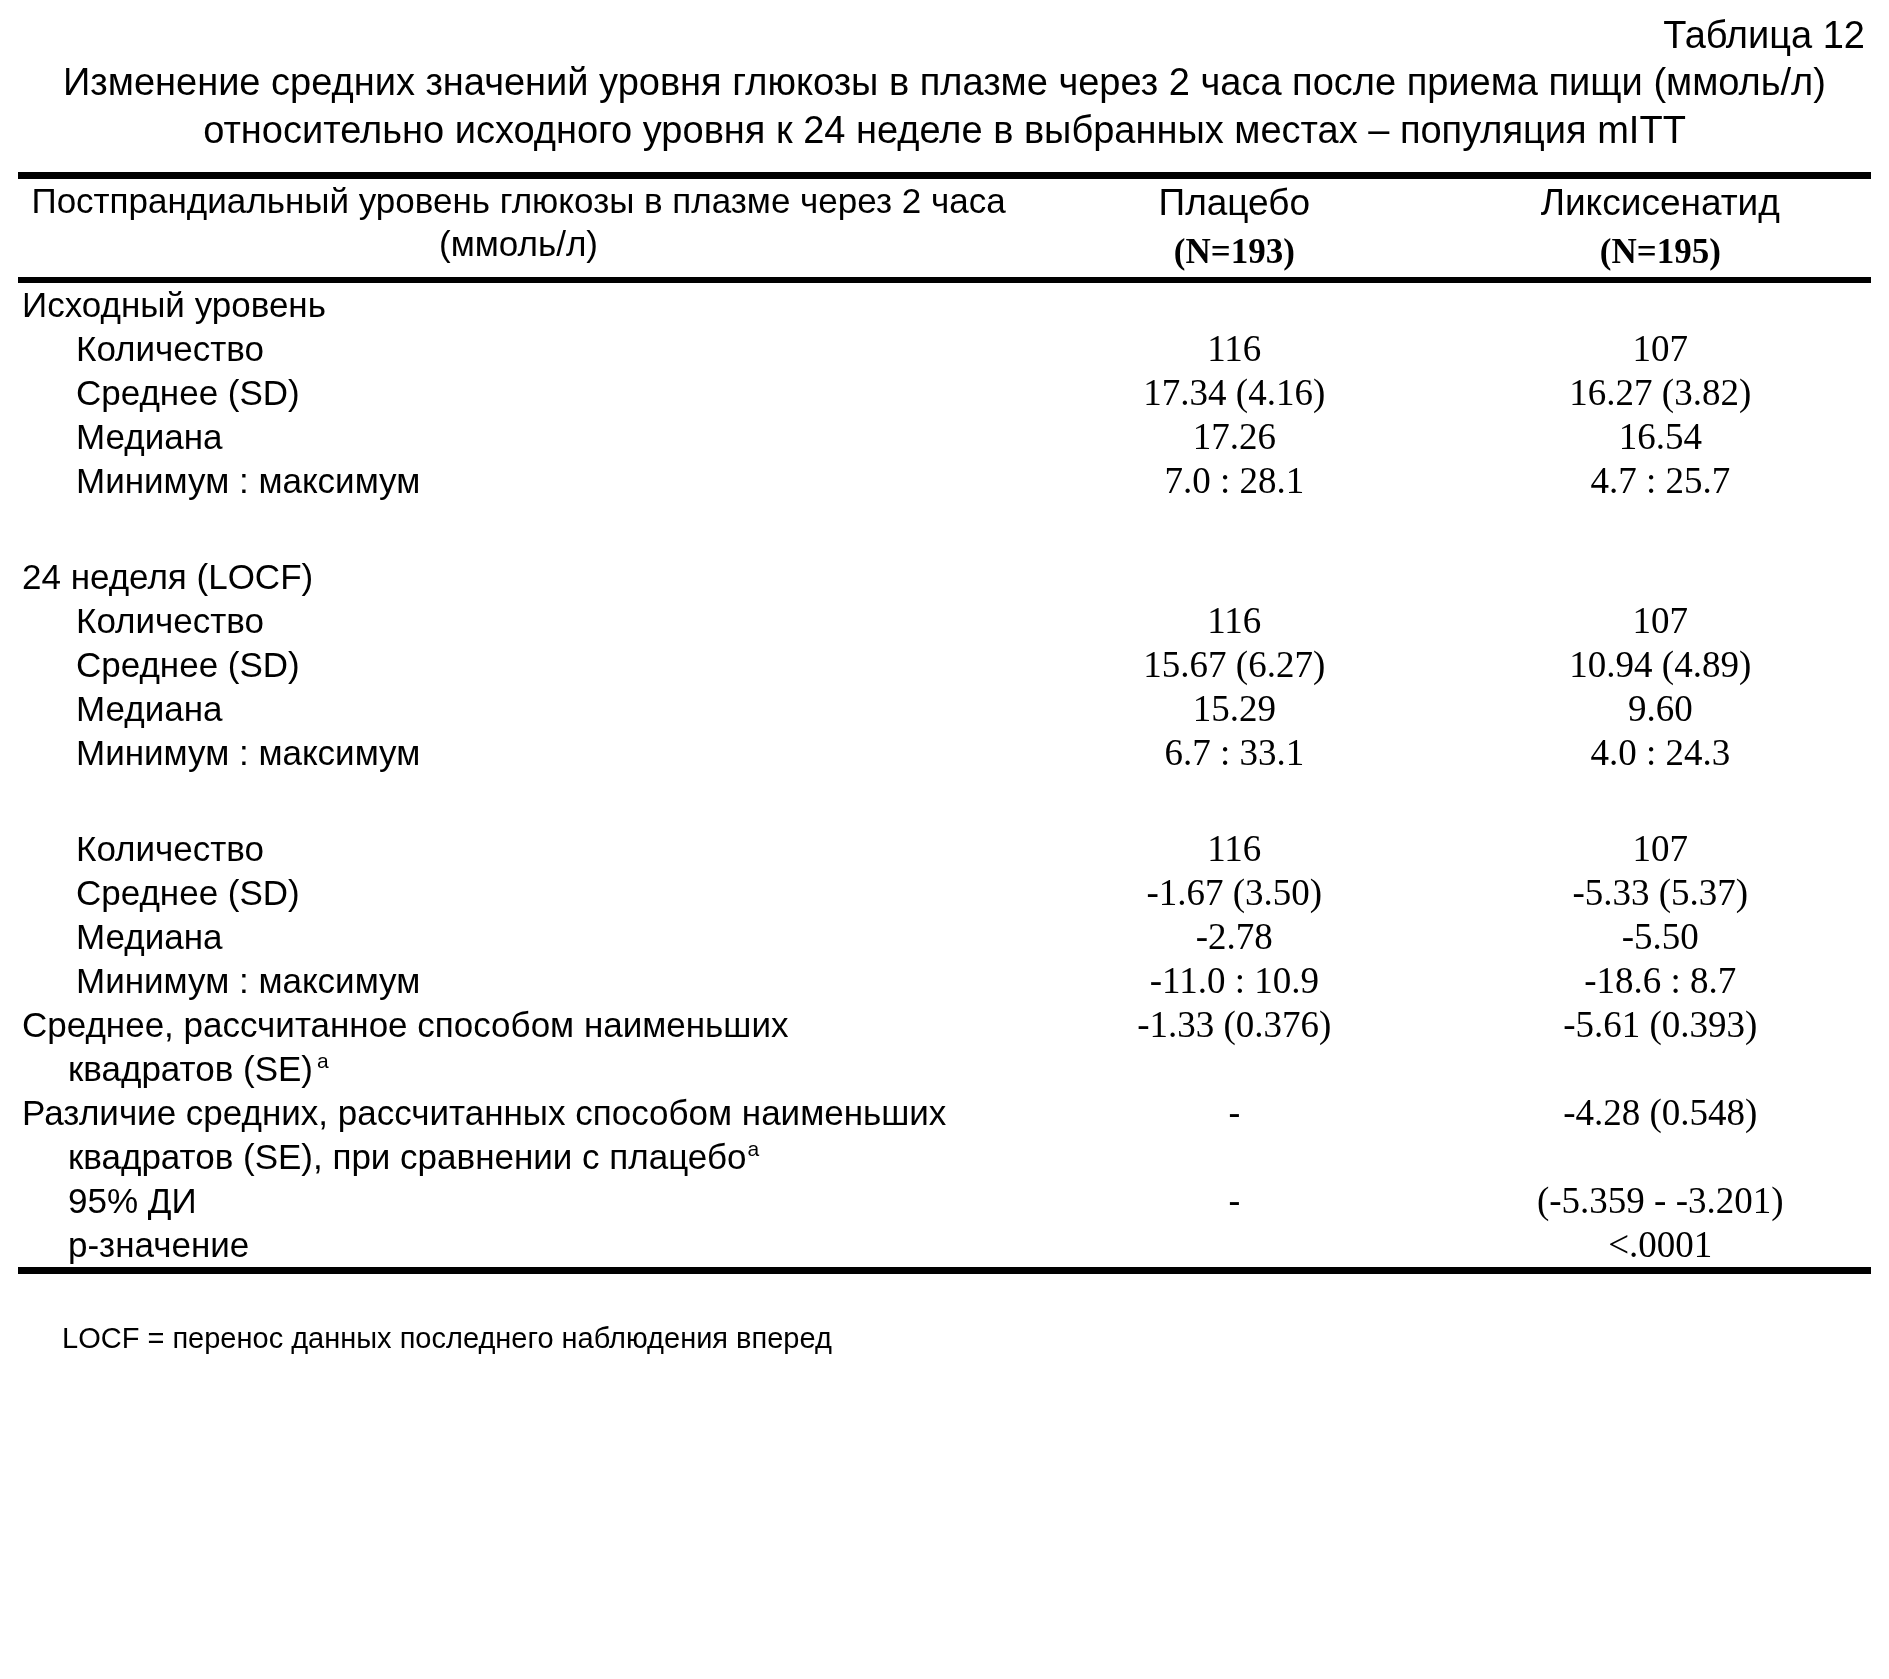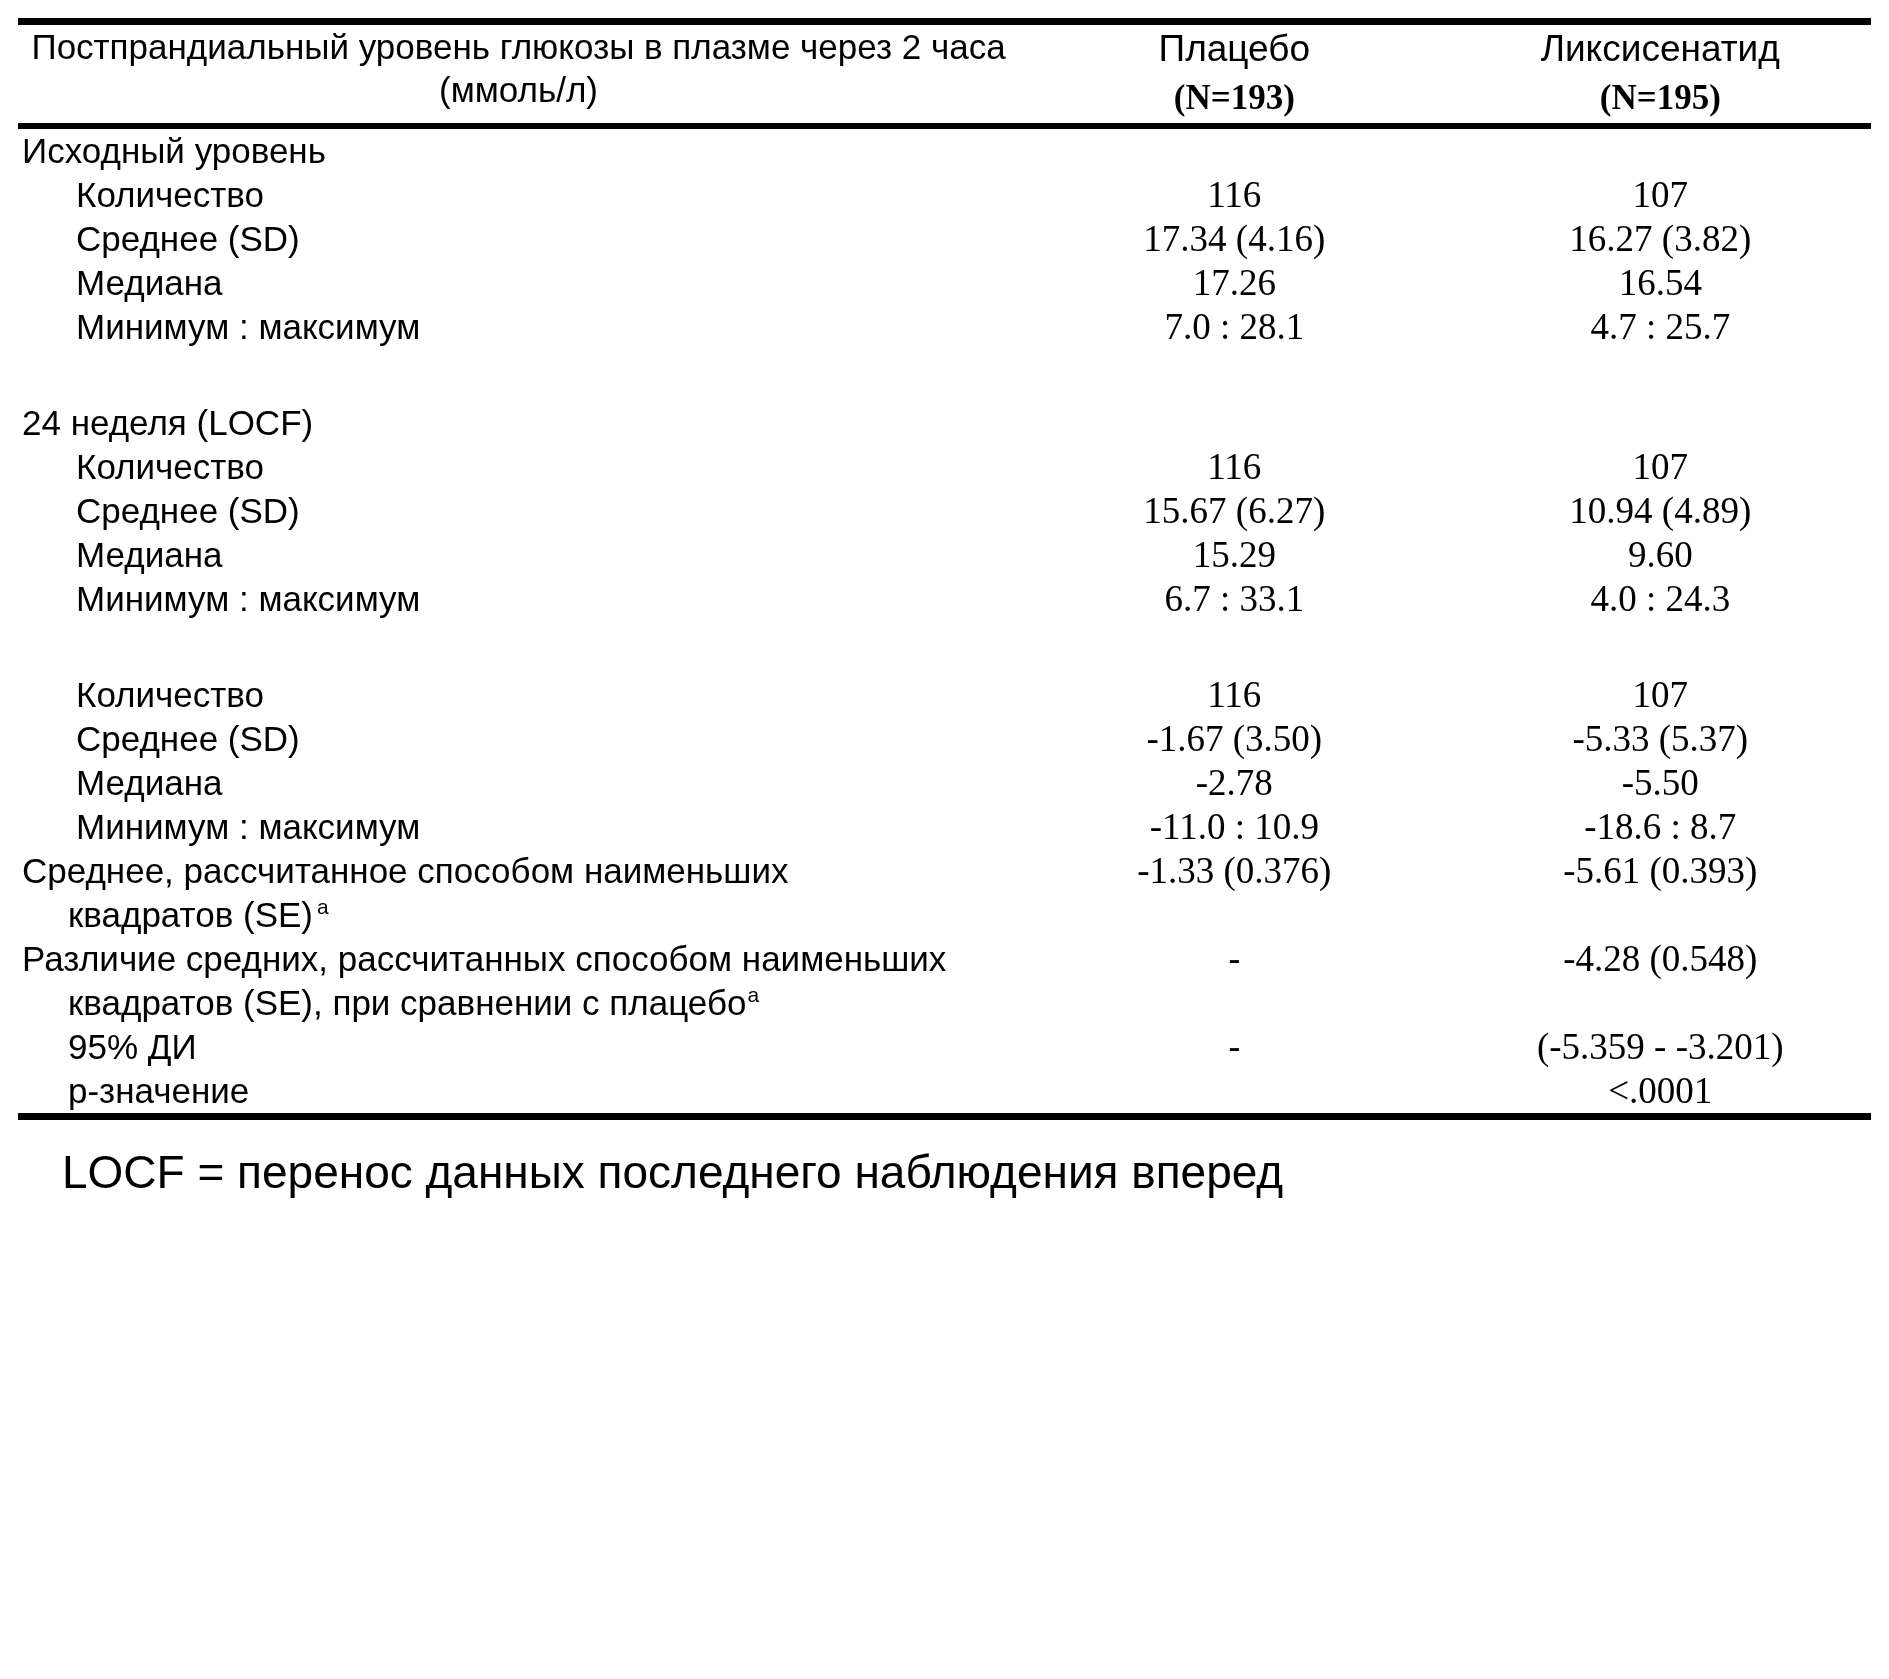--- a/index.html
+++ b/index.html
@@ -133,31 +133,35 @@
   .sect-head td { padding-top: 16px; }
   .first-sect td { padding-top: 14px; }
   .r-count td { padding-top: 16px; }
   .r-gap td { padding-top: 18px; }
   .gap-row td { height: 52px; }
   .r-tight td { padding-top: 6px; }
   .r-snug td { padding-top: 2px; }
 
   
   .footnote {
-    font-size: 46px;
+    font-size: 29px;
     line-height: 44px;
-    padding-top: 30px;
+    padding-top: 42px;
     padding-left: 44px;
   }
 </style>
 </head>
 <body>
 
 <div class="page">
 
+  <div class="title-block">
+    <div class="table-number">Таблица 12</div>
+    <div class="table-caption">Изменение средних значений уровня глюкозы в плазме через 2 часа после приема пищи (ммоль/л) относительно исходного уровня к 24 неделе в выбранных местах – популяция mITT</div>
+  </div>
 
   <hr class="rule rule-heavy rule-top">
 
   <table class="stat-table">
     <colgroup>
       <col class="c-label">
       <col class="c-plac">
       <col class="c-lixi">
     </colgroup>
 

